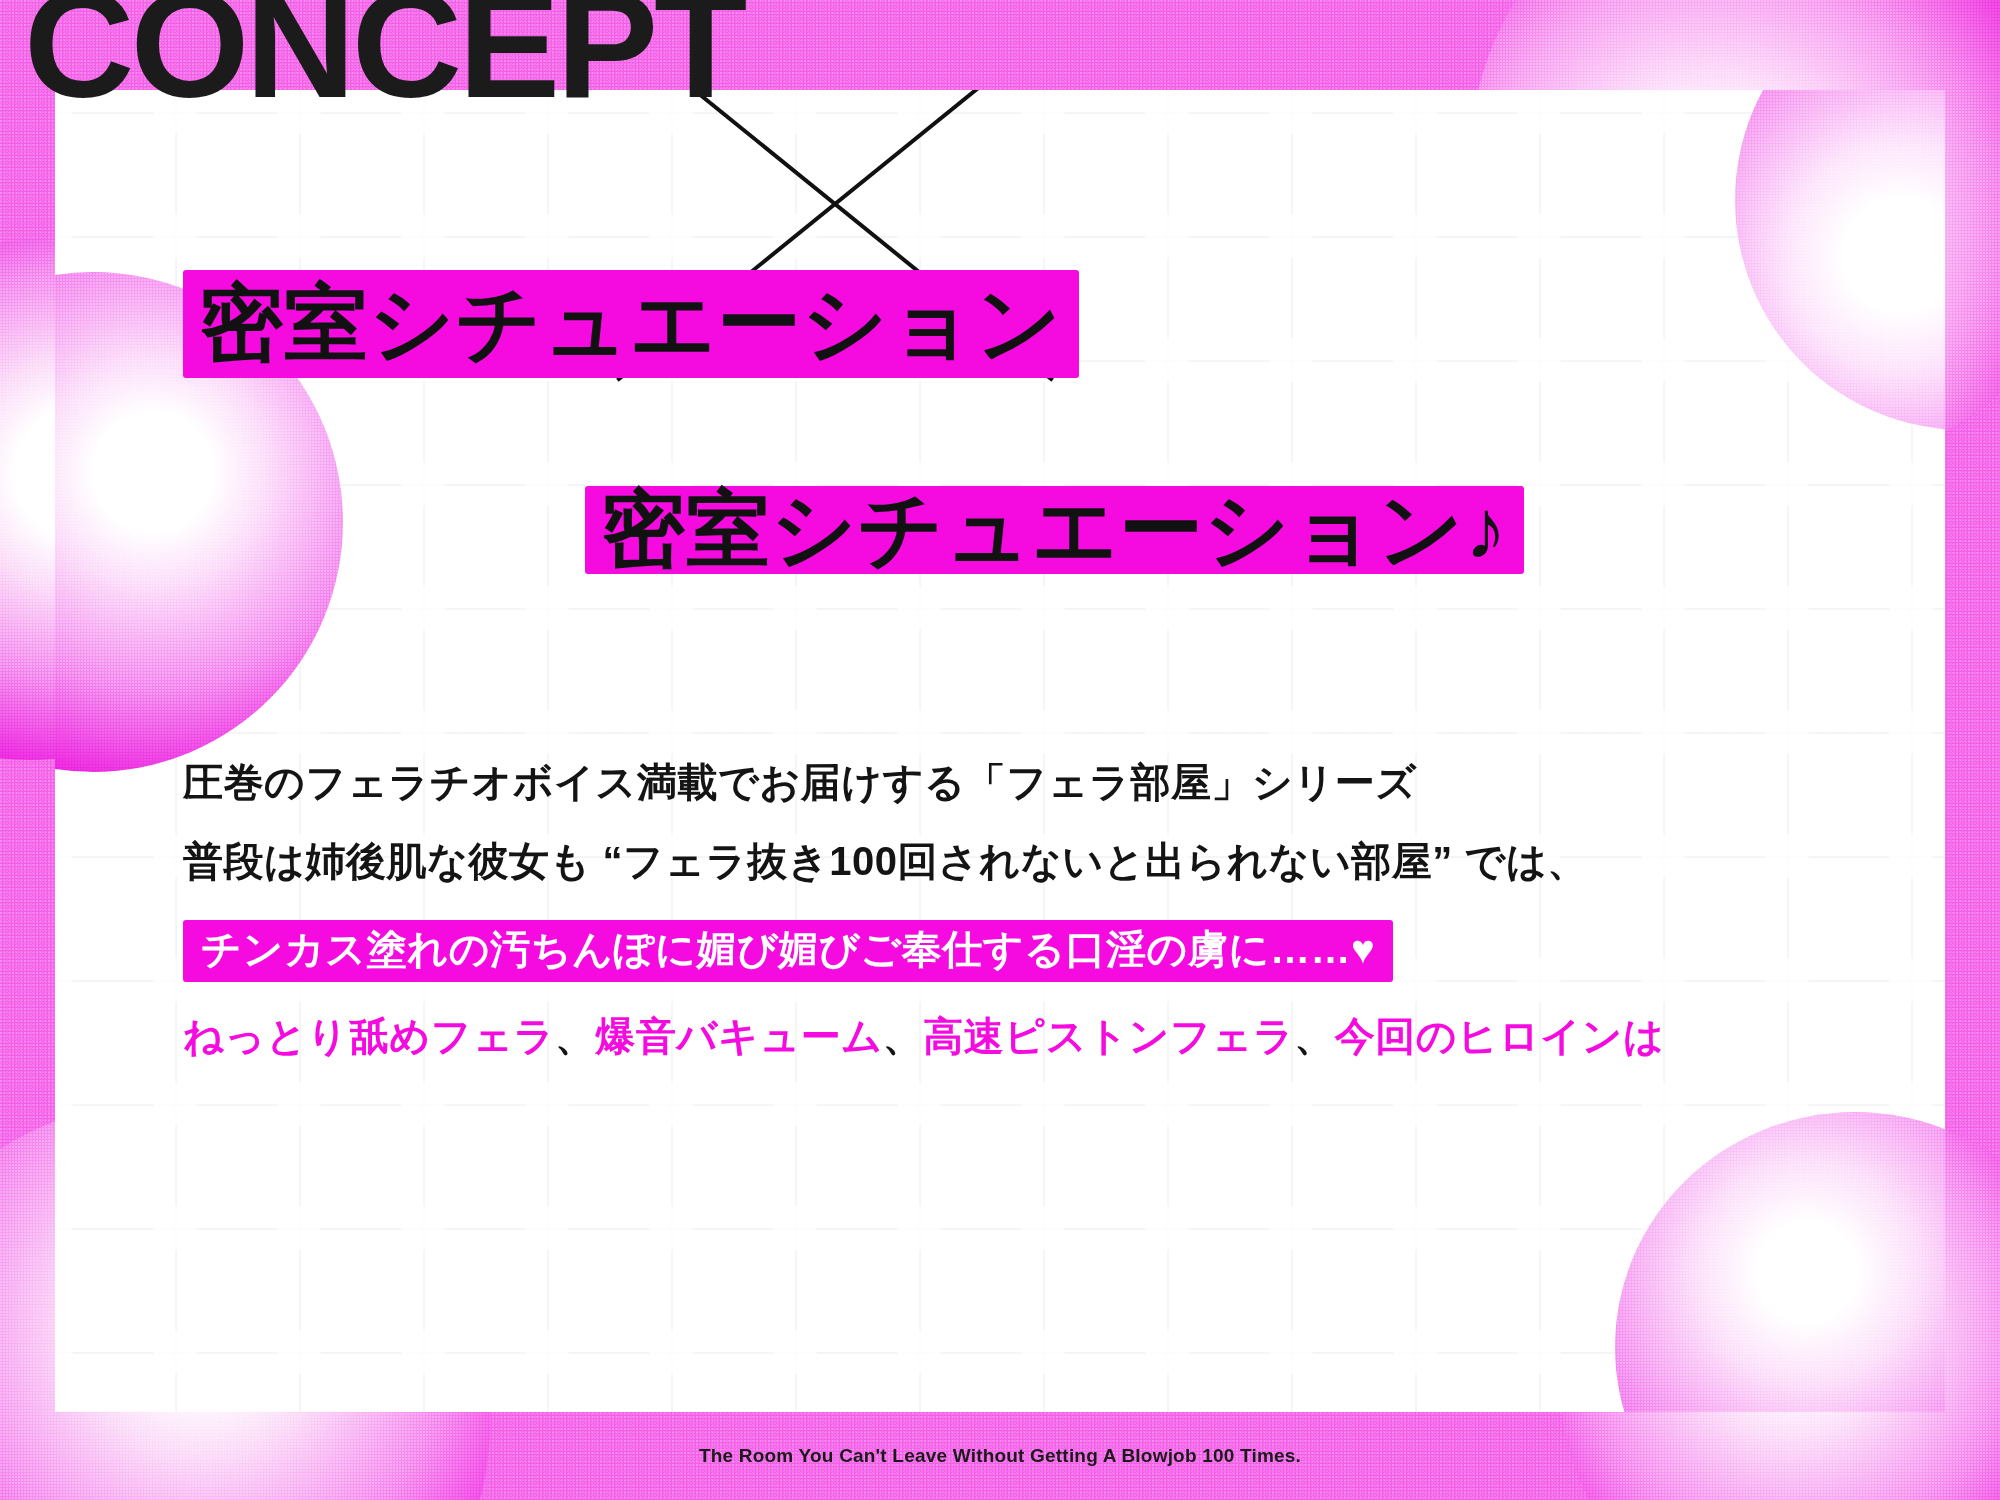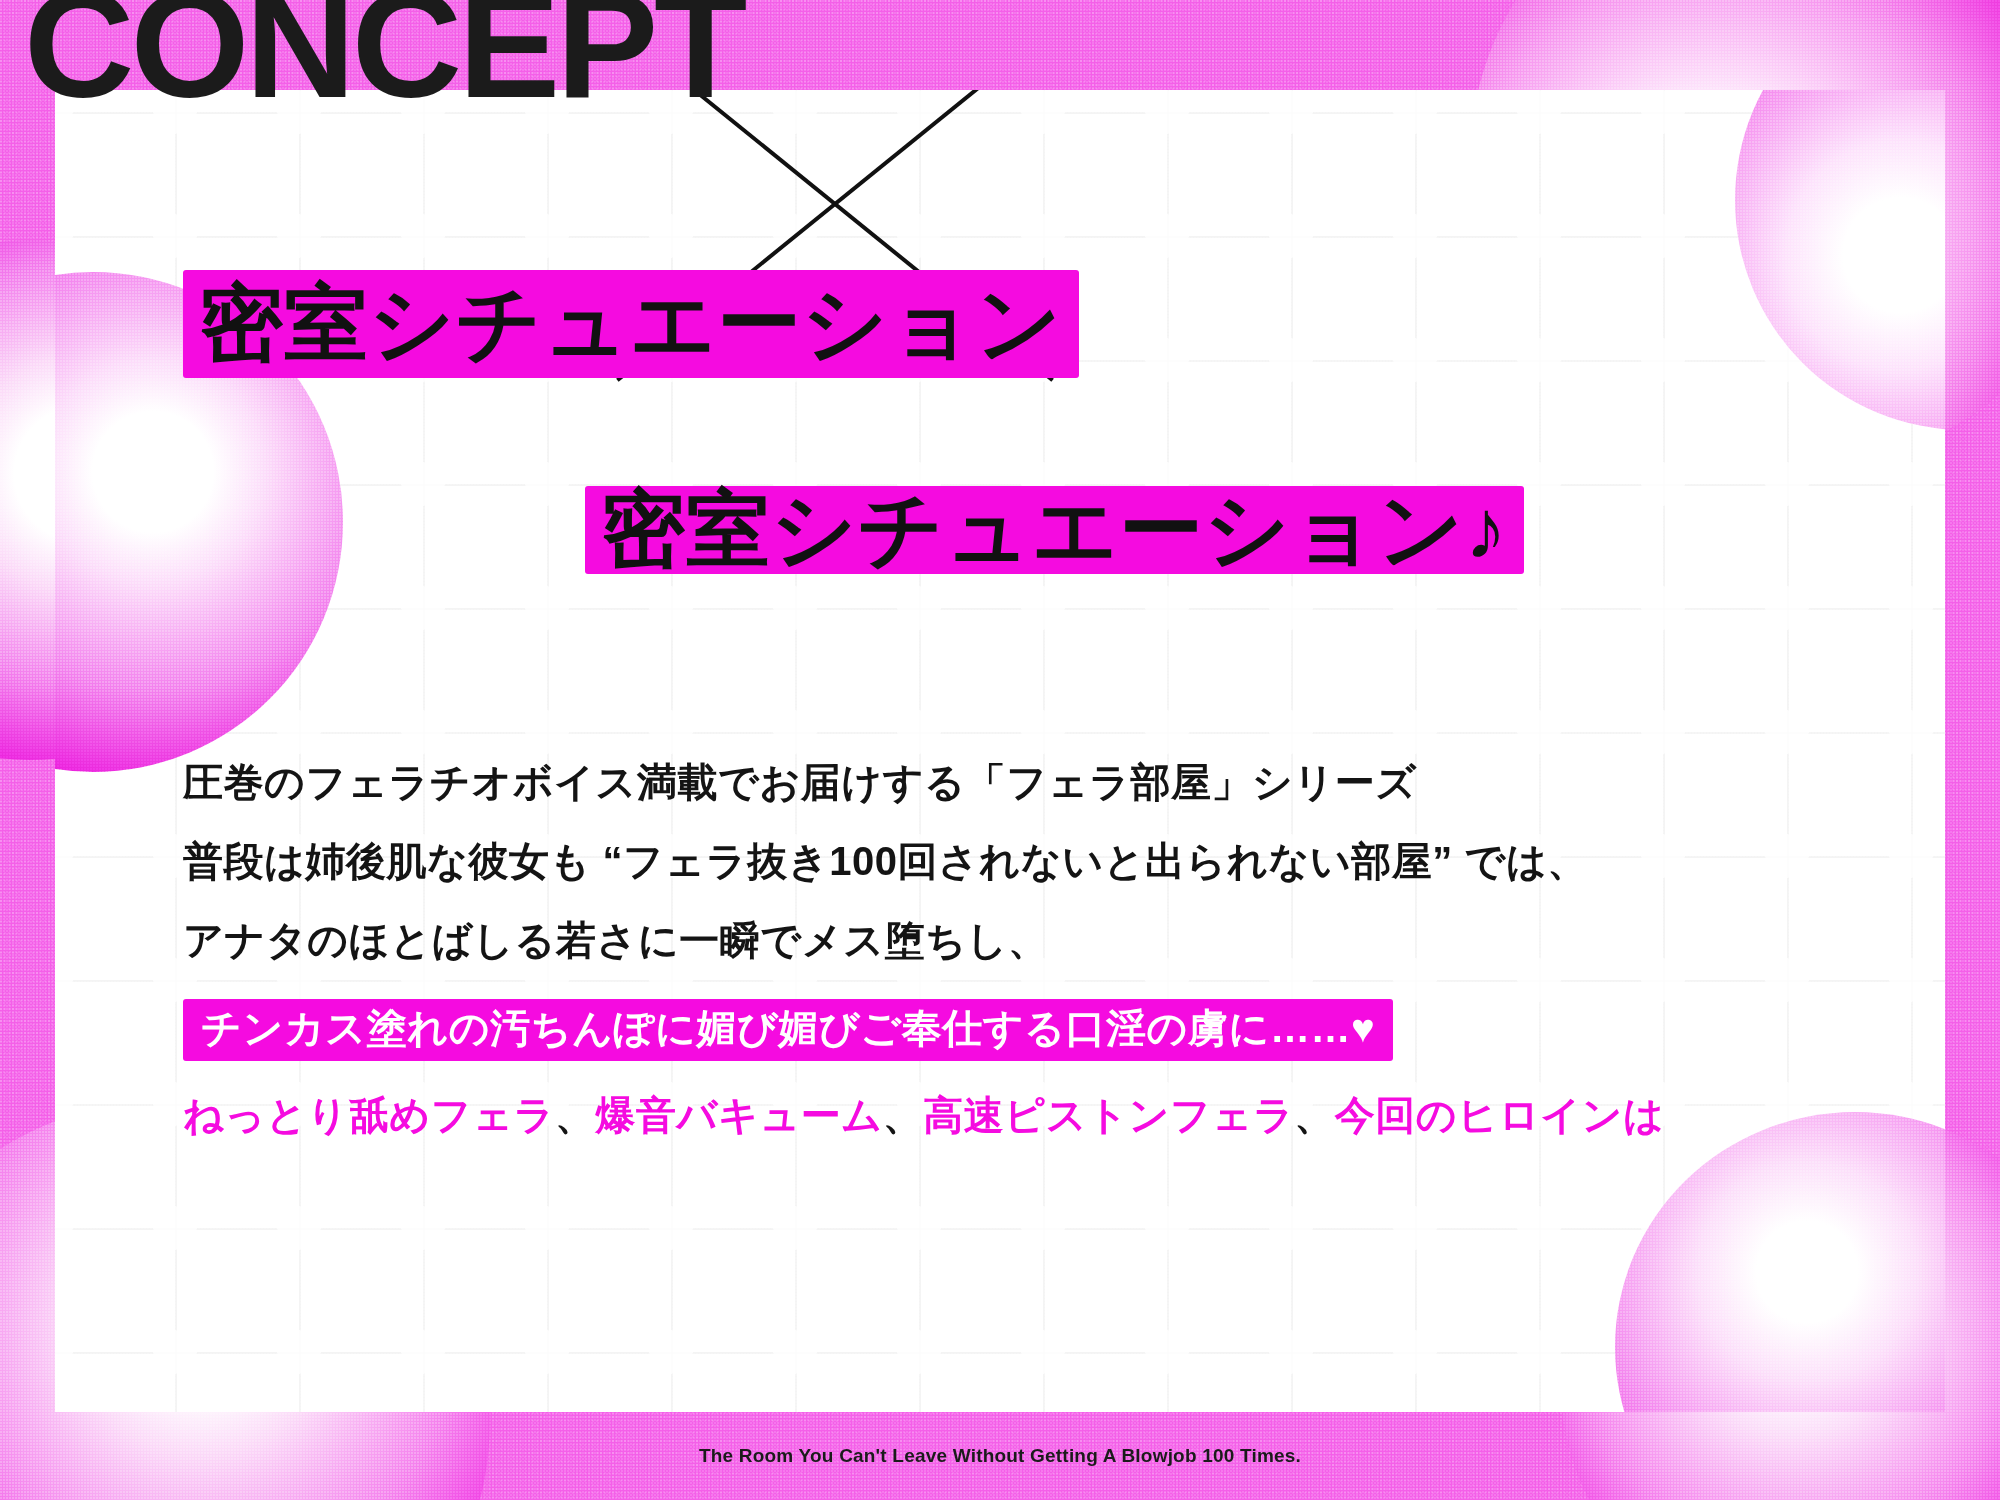--- a/index.html
+++ b/index.html
@@ -339,21 +339,20 @@
       <span>密室シチュエーション♪</span>
     </div>
 
     <div id="body">
 
       <div class="line">圧巻のフェラチオボイス満載でお届けする「フェラ部屋」シリーズ</div>
 
 
       <div class="line">普段は姉後肌な彼女も “フェラ抜き100回されないと出られない部屋” では、</div>
 
-      <div class="line">アナタのほとばしる若さに一瞬でメス堕ちし、</div>
 
       <div class="line band-row">
         <span class="band">チンカス塗れの汚ちんぽに媚び媚びご奉仕する口淫の虜に……♥</span>
       </div>
 
       <div class="line">
         <span class="tech">ねっとり舐めフェラ</span><span>、</span><span class="tech">爆音バキューム</span><span>、</span><span class="tech">高速ピストンフェラ</span><span>、</span><span class="tech">今回のヒロインは</span>
       </div>
 
 

